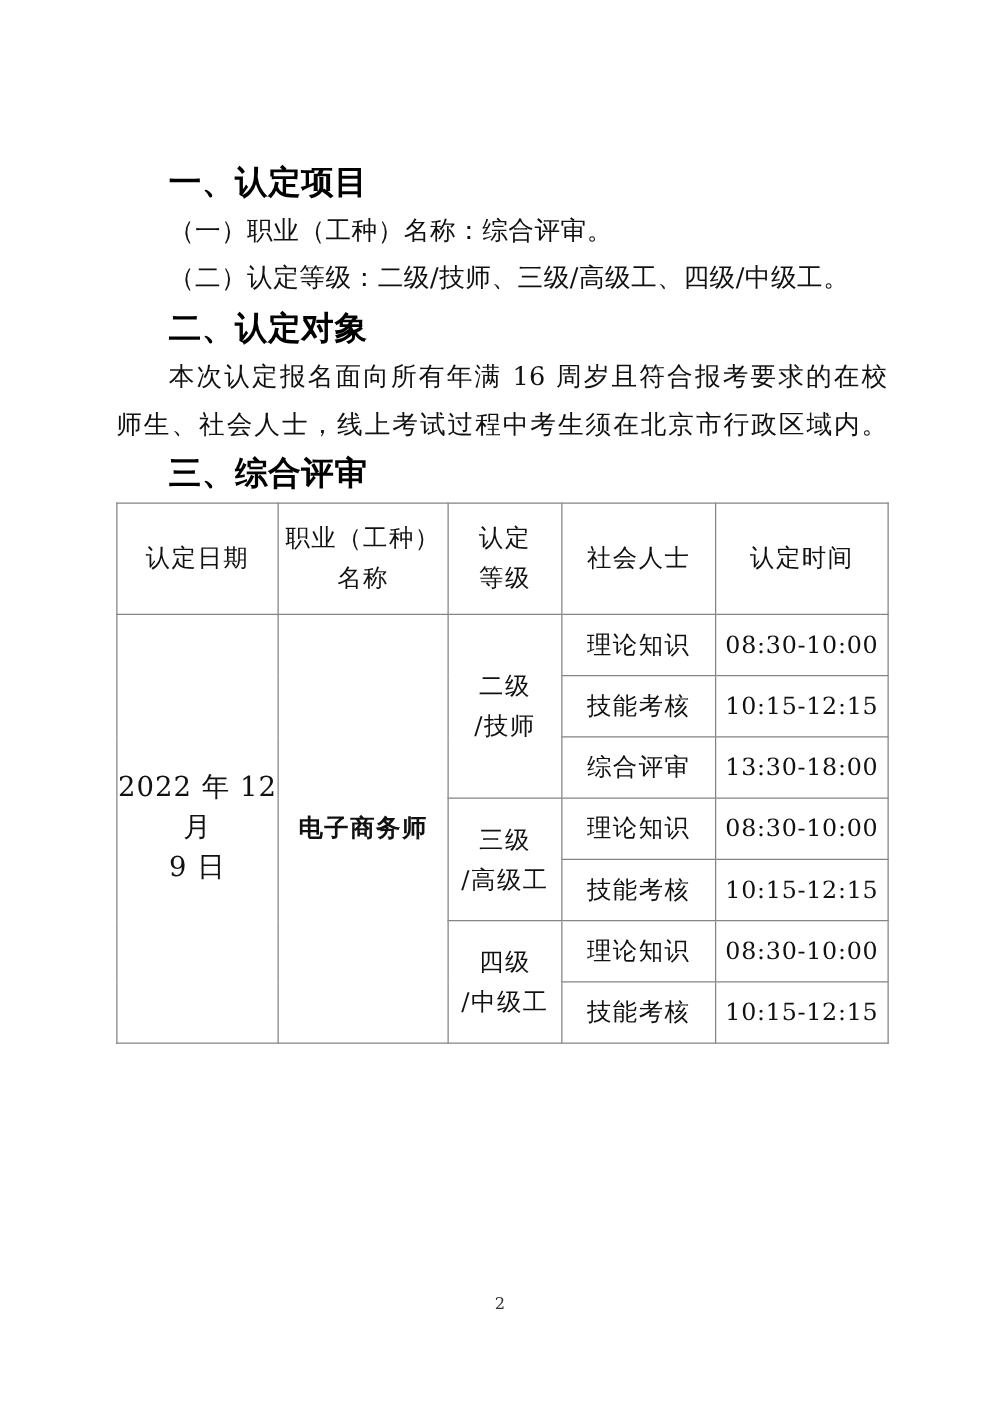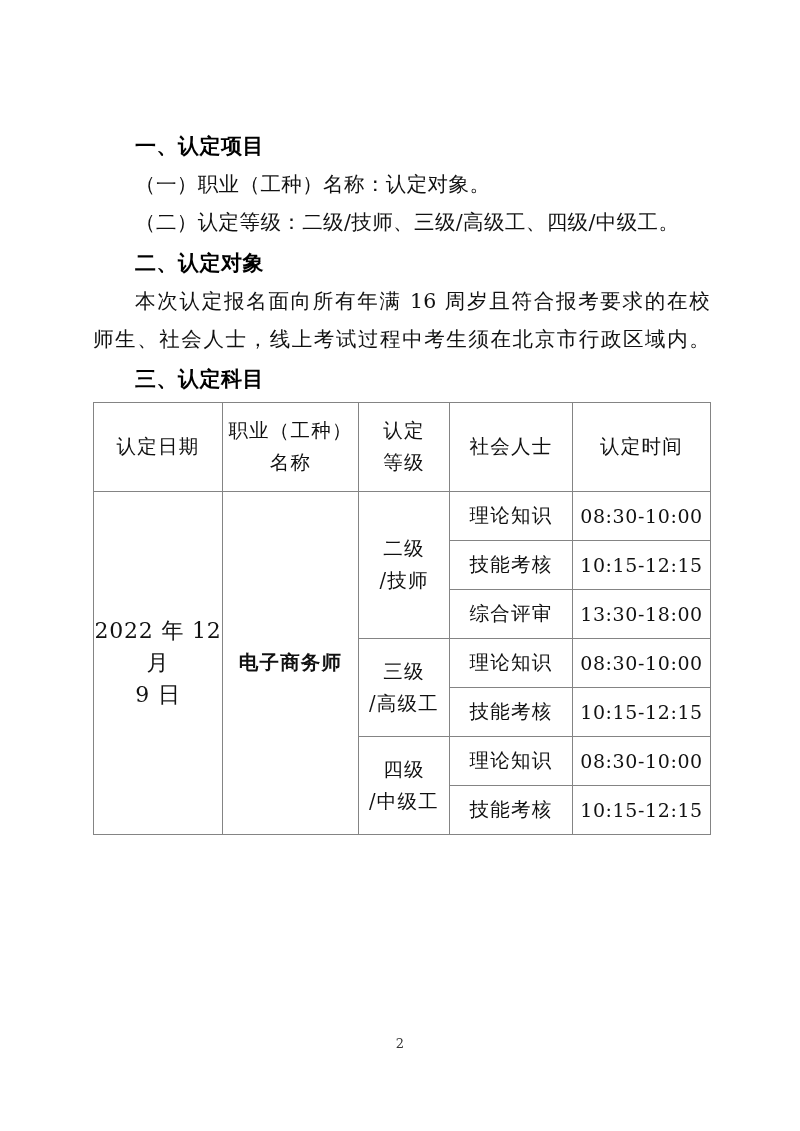--- a/index.html
+++ b/index.html
@@ -22,21 +22,21 @@
     position: absolute;
     left: 93px;
     top: 128px;
     width: 617px;
   }
 
   
   .heading {
     font-family: "DejaVu Sans", "Liberation Sans", sans-serif;
     font-weight: bold;
-    font-size: 21px;
+    font-size: 26px;
     line-height: 37px;
     letter-spacing: 0.5px;
     text-indent: 42px;
     margin: 0;
     color: #000000;
     white-space: nowrap;
   }
   .heading-1 { margin-bottom: 0px; }
   .heading-2 { margin-top: 4px; }
   .heading-3 { margin-top: 3px; margin-bottom: 2px; }
@@ -122,31 +122,31 @@
 </style>
 </head>
 <body>
 
 <div class="page">
 
   <div class="content">
 
     <p class="heading heading-1">一、认定项目</p>
 
-    <p class="para para-indent">（一）职业（工种）名称：认定对象。</p>
+    <p class="para para-indent">（一）职业（工种）名称：综合评审。</p>
 
     <p class="para para-indent">（二）认定等级：二级/技师、三级/高级工、四级/中级工。</p>
 
     <p class="heading heading-2">二、认定对象</p>
 
     <p class="para para-justify">本次认定报名面向所有年满 16 周岁且符合报考要求的在校</p>
 
     <p class="para para-justify-last">师生、社会人士，线上考试过程中考生须在北京市行政区域内。</p>
 
-    <p class="heading heading-3">三、认定科目</p>
+    <p class="heading heading-3">三、综合评审</p>
 
     <div class="tbl-wrap">
       <table class="schedule">
         <colgroup>
           <col class="col-date">
           <col class="col-occ">
           <col class="col-level">
           <col class="col-subject">
           <col class="col-time">
         </colgroup>

